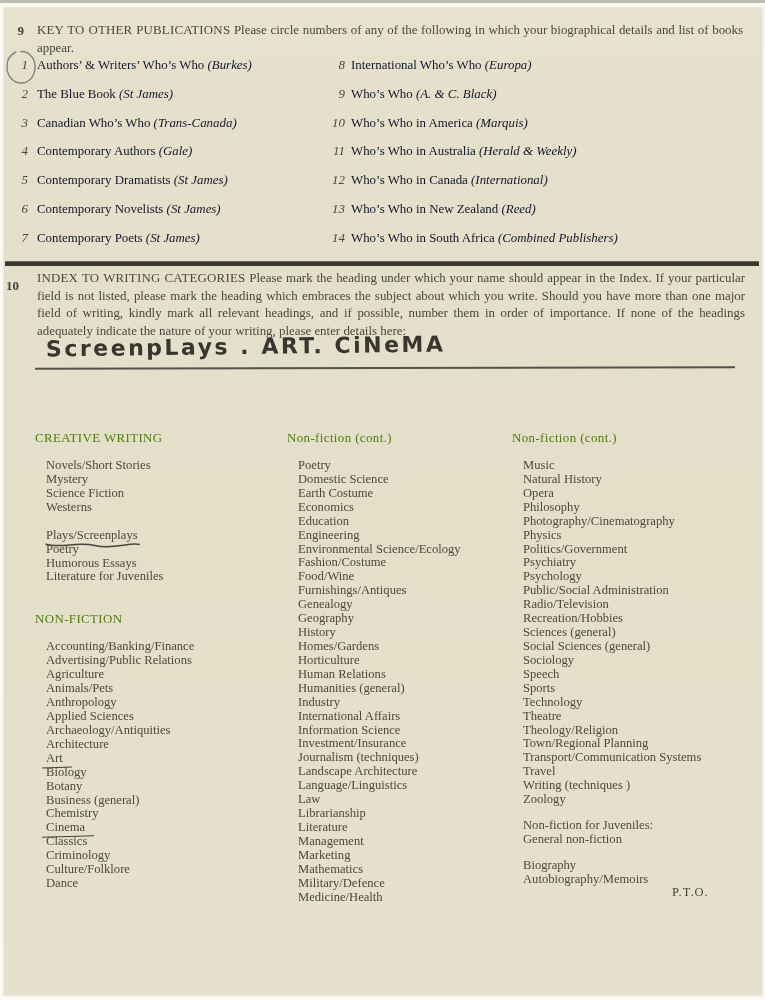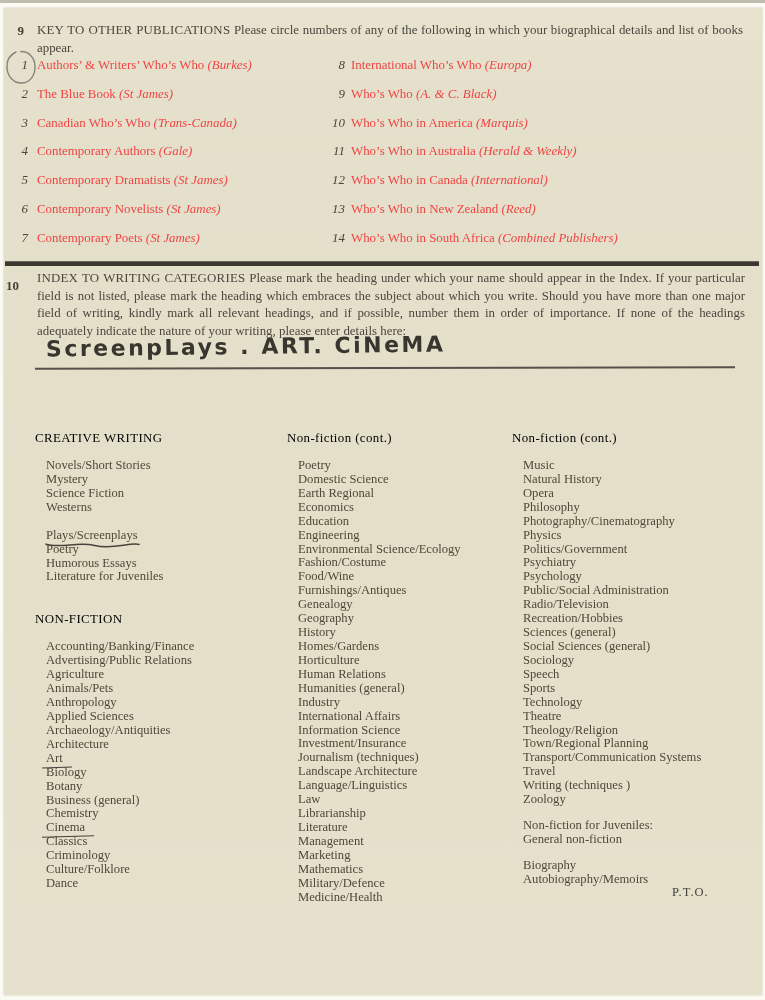--- a/index.html
+++ b/index.html
@@ -34,21 +34,21 @@
   
   .pub-list { position:absolute; top:58px; }
   .pub-list.left  { left:14px;  width:310px; }
   .pub-list.right { left:330px; width:420px; }
   .pub-item { display:flex; height:28.75px; align-items:flex-start; font-size:12.9px; }
   .pub-num {
     position:relative; font-style:italic; text-align:right; color:#4b463e;
     flex:0 0 14px; margin-right:9px;
   }
   .pub-list.right .pub-num { flex:0 0 15px; margin-right:6px; }
-  .pub-label { color:#ef4444; white-space:nowrap; }
+  .pub-label { color:#0f172a; white-space:nowrap; }
   .pub-label i { font-style:italic; }
   .circle-mark { position:absolute; left:-9px; top:-9px; pointer-events:none; }
 
   
   .divider {
     position:absolute; left:5px; top:261px; width:754px; height:3.5px;
     background:#3a382f; border-top:1px solid #6b675c;
   }
 
   
@@ -61,21 +61,21 @@
   .entry-rule {
     position:absolute; left:35px; top:367px; width:700px; height:1.5px;
     background:#56524a; transform:rotate(-.12deg);
   }
 
   
   .cat-col { position:absolute; top:431px; }
   .cat-col.c1 { left:35px;  width:250px; }
   .cat-col.c2 { left:287px; width:224px; }
   .cat-col.c3 { left:512px; width:252px; }
-  .cat-heading { font-size:12.9px; line-height:14px; color:#000000; letter-spacing:.4px; }
+  .cat-heading { font-size:12.9px; line-height:14px; color:#4d7c0f; letter-spacing:.4px; }
   .cat-group { margin-top:14px;margin-left:11px; }
   .cat-heading.nonfiction { margin-top:28px; }
   .cat-group.tight { margin-top:12px; }
   .cat-item { font-size:12.6px; line-height:13.92px; color:#4e4839; white-space:nowrap; }
   .cat-label { position:relative; display:inline-block; }
   .cat-label.mark-line::after {
     content:""; position:absolute; left:-4px; right:-9px; bottom:-2px;
     border-bottom:1.6px solid #45403a; transform:rotate(-1.6deg);
   }
   .wavy-svg { position:absolute; left:-2px; bottom:-6px; width:106%; height:8px; overflow:visible; }
@@ -214,21 +214,21 @@
           <div class="cat-item"><span class="cat-label">Culture/Folklore</span></div>
           <div class="cat-item"><span class="cat-label">Dance</span></div>
         </div>
     </div>
 
     <div class="cat-col c2">
       <div class="cat-heading">Non-fiction (cont.)</div>
       <div class="cat-group">
           <div class="cat-item"><span class="cat-label">Poetry</span></div>
           <div class="cat-item"><span class="cat-label">Domestic Science</span></div>
-          <div class="cat-item"><span class="cat-label">Earth Regional</span></div>
+          <div class="cat-item"><span class="cat-label">Earth Costume</span></div>
           <div class="cat-item"><span class="cat-label">Economics</span></div>
           <div class="cat-item"><span class="cat-label">Education</span></div>
           <div class="cat-item"><span class="cat-label">Engineering</span></div>
           <div class="cat-item"><span class="cat-label">Environmental Science/Ecology</span></div>
           <div class="cat-item"><span class="cat-label">Fashion/Costume</span></div>
           <div class="cat-item"><span class="cat-label">Food/Wine</span></div>
           <div class="cat-item"><span class="cat-label">Furnishings/Antiques</span></div>
           <div class="cat-item"><span class="cat-label">Genealogy</span></div>
           <div class="cat-item"><span class="cat-label">Geography</span></div>
           <div class="cat-item"><span class="cat-label">History</span></div>

